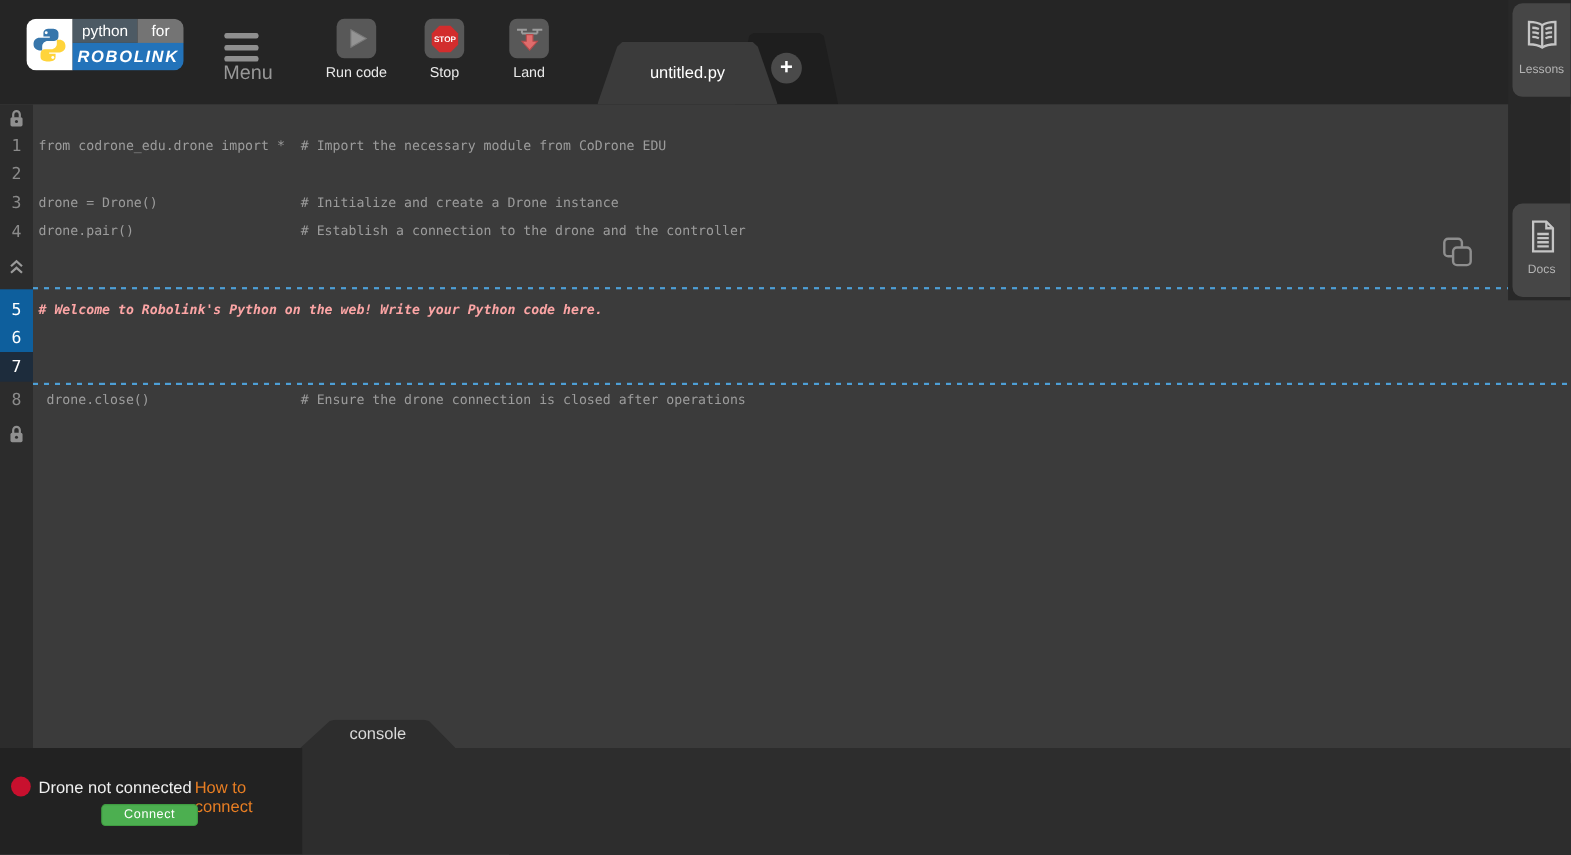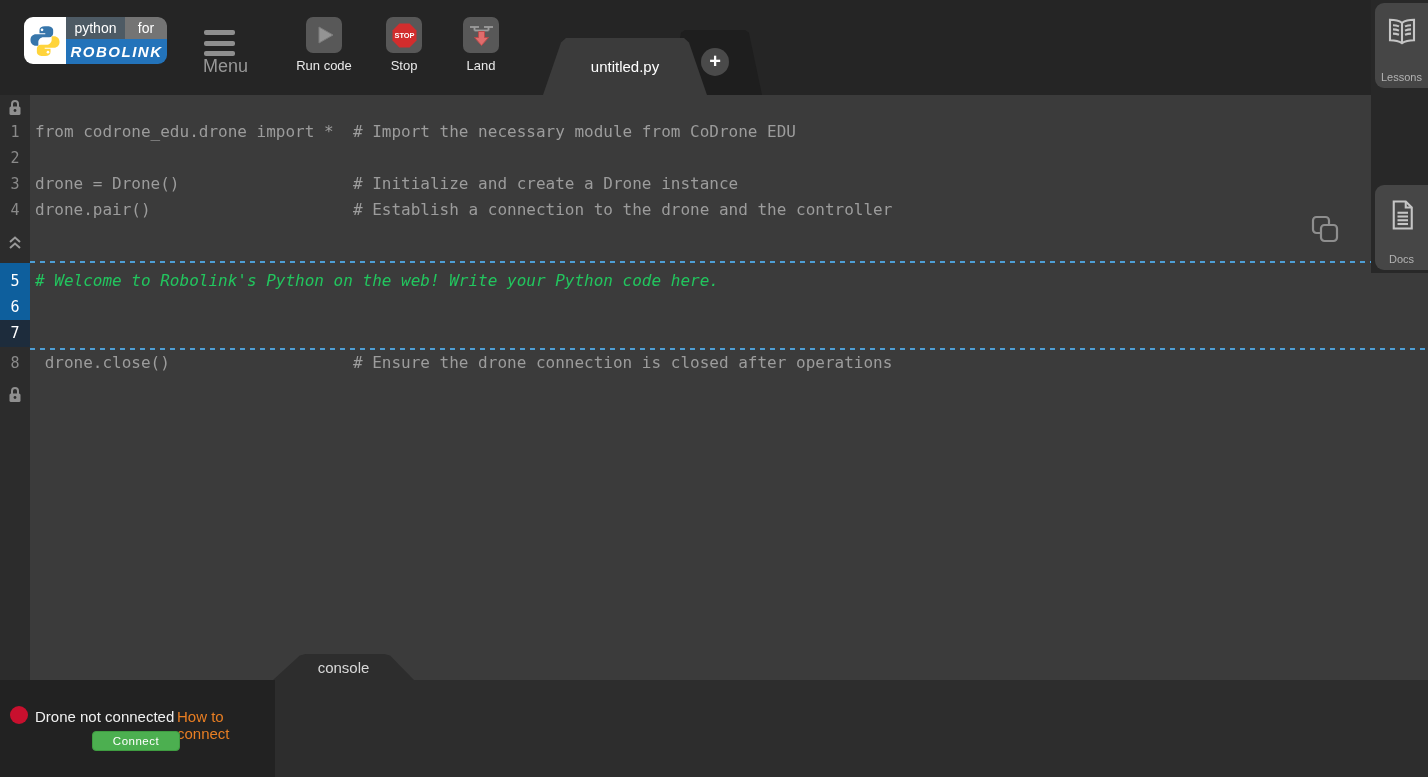--- a/index.html
+++ b/index.html
@@ -46,33 +46,33 @@
 
   
   .editor{position:absolute;left:0;top:95px;width:1428px;height:585px;background:#3b3b3b;}
   .gutter{position:absolute;left:0;top:0;width:30px;height:585px;background:#2c2c2c;}
   .gutter-hl-blue{position:absolute;left:0;top:168px;width:30px;height:57px;background:#0e5f9d;}
   .gutter-hl-navy{position:absolute;left:0;top:225px;width:30px;height:27px;background:#1d2c3c;}
   .ln{position:absolute;left:0;width:30px;text-align:center;
       font-family:"DejaVu Sans Mono",monospace;font-size:15px;line-height:26px;color:#8a8a8a;}
   .ln.white{color:#ffffff;}
   .cl{position:absolute;left:30px;margin:0;padding:0 0 0 5px;white-space:pre;
-      font-family:"DejaVu Sans Mono",monospace;font-size:16px;line-height:26px;color:#9c9c9c;}
-  .cl.comment{font-style:italic;color:#22c55e;}
+      font-family:"DejaVu Sans Mono",monospace;font-size:12px;line-height:26px;color:#9c9c9c;}
+  .cl.comment{font-style:italic;color:#fca5a5;font-weight:bold;}
   .dash{position:absolute;height:2px;
         background:repeating-linear-gradient(90deg,#4d9fd6 0 5px,transparent 5px 10px);}
   .gutter-icon{position:absolute;left:0;width:30px;display:flex;justify-content:center;}
   .copy-btn{position:absolute;left:1309px;top:118px;width:32px;height:32px;cursor:pointer;}
 
   
   .sidebar{position:absolute;right:0;top:0;width:57px;height:273px;background:#282828;}
   .side-item{position:absolute;left:4px;width:53px;height:85px;background:#464646;
              border-radius:9px 0 0 9px;text-align:center;cursor:pointer;}
   .side-item .ic{margin-top:12px;}
-  .side-item .lbl{font-size:11px;color:#b3b3b3;margin-top:16px;}
+  .side-item .lbl{font-size:11px;color:#b3b3b3;margin-top:1px;}
 
   
   .console-panel{position:absolute;left:275px;top:680px;width:1153px;height:97px;background:#2d2d2d;}
   .console-tab{position:absolute;left:273px;top:654px;width:141px;height:26px;background:#2d2d2d;
                clip-path:polygon(0 100%,19% 6%,23% 0,79% 0,83% 6%,100% 100%);
                display:flex;align-items:center;justify-content:center;
                color:#d9d9d9;font-size:15px;cursor:pointer;}
 
   
   .statusbar{position:absolute;left:0;top:680px;width:275px;height:97px;background:#222222;}

